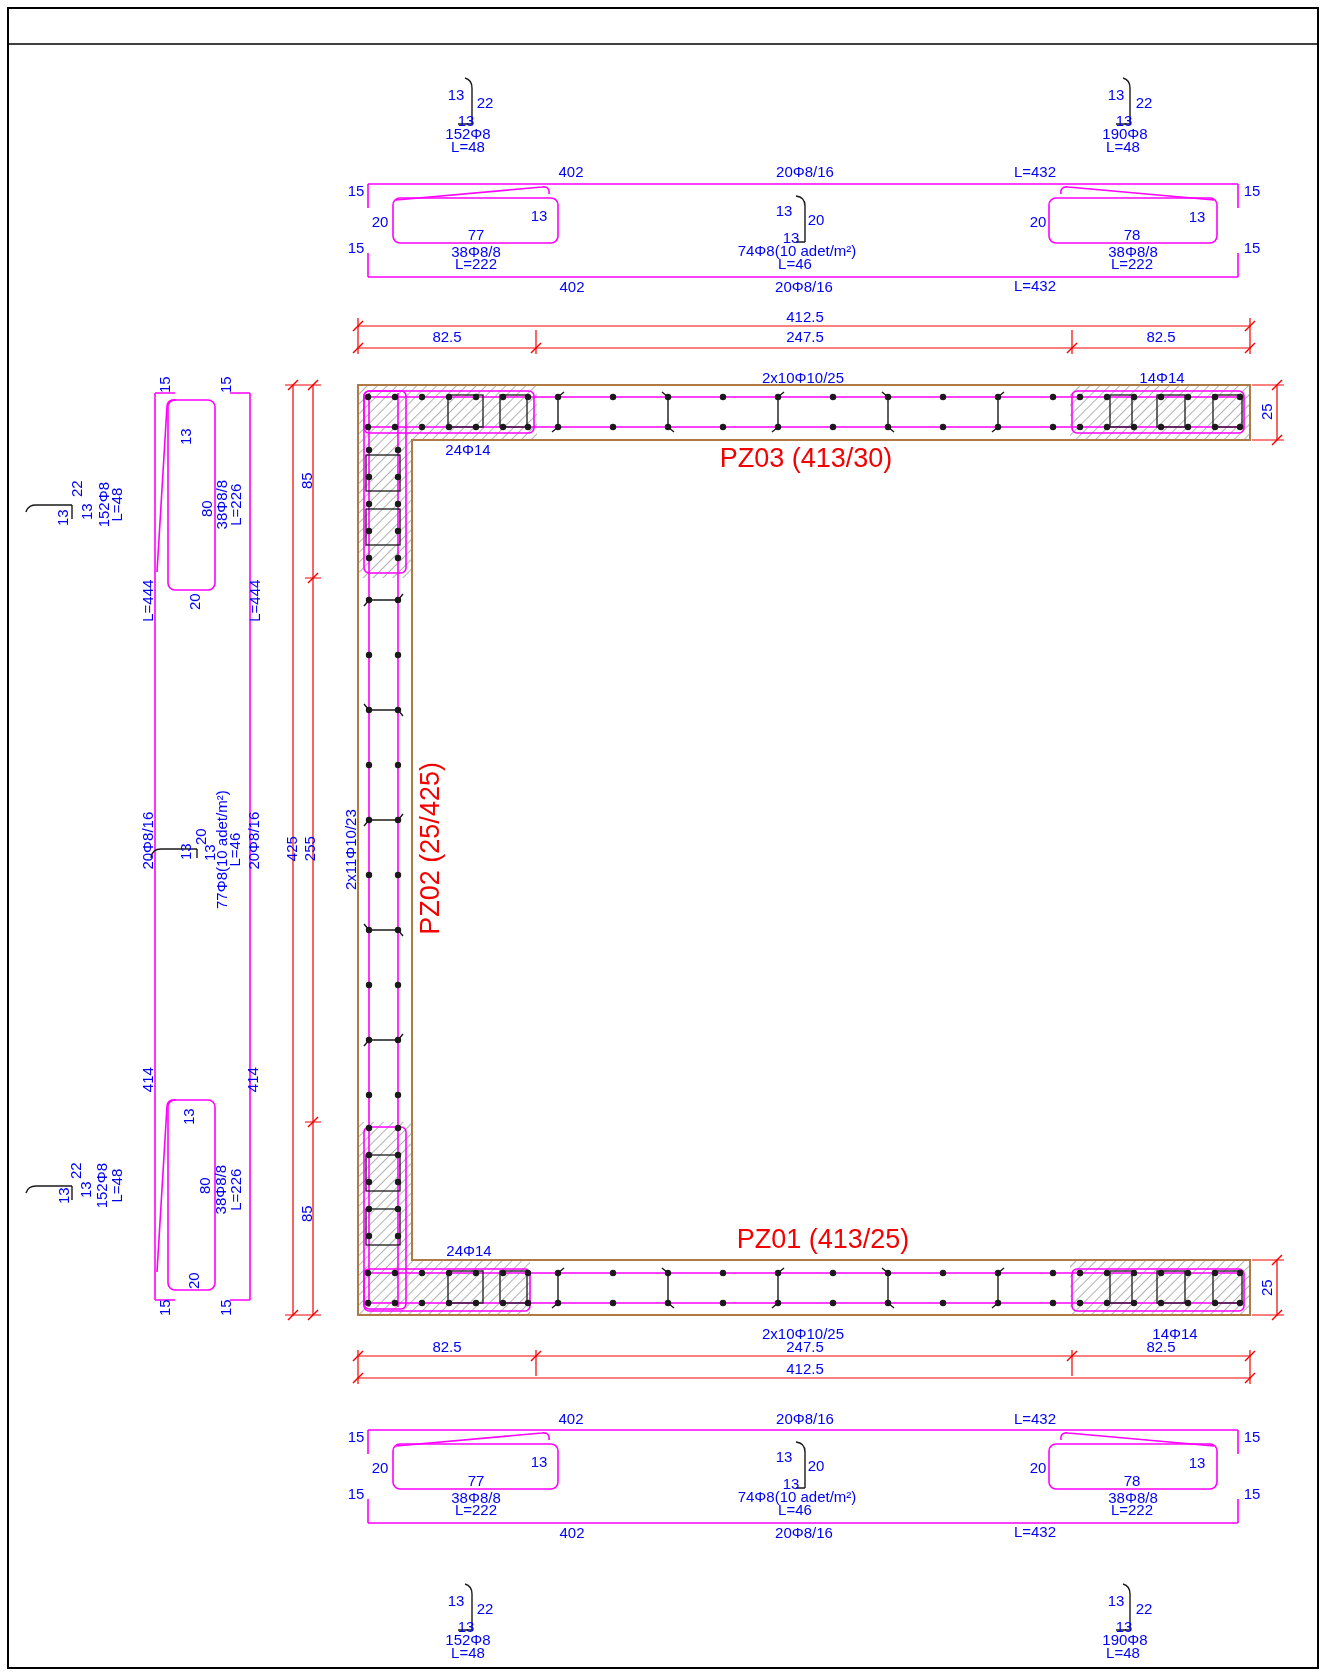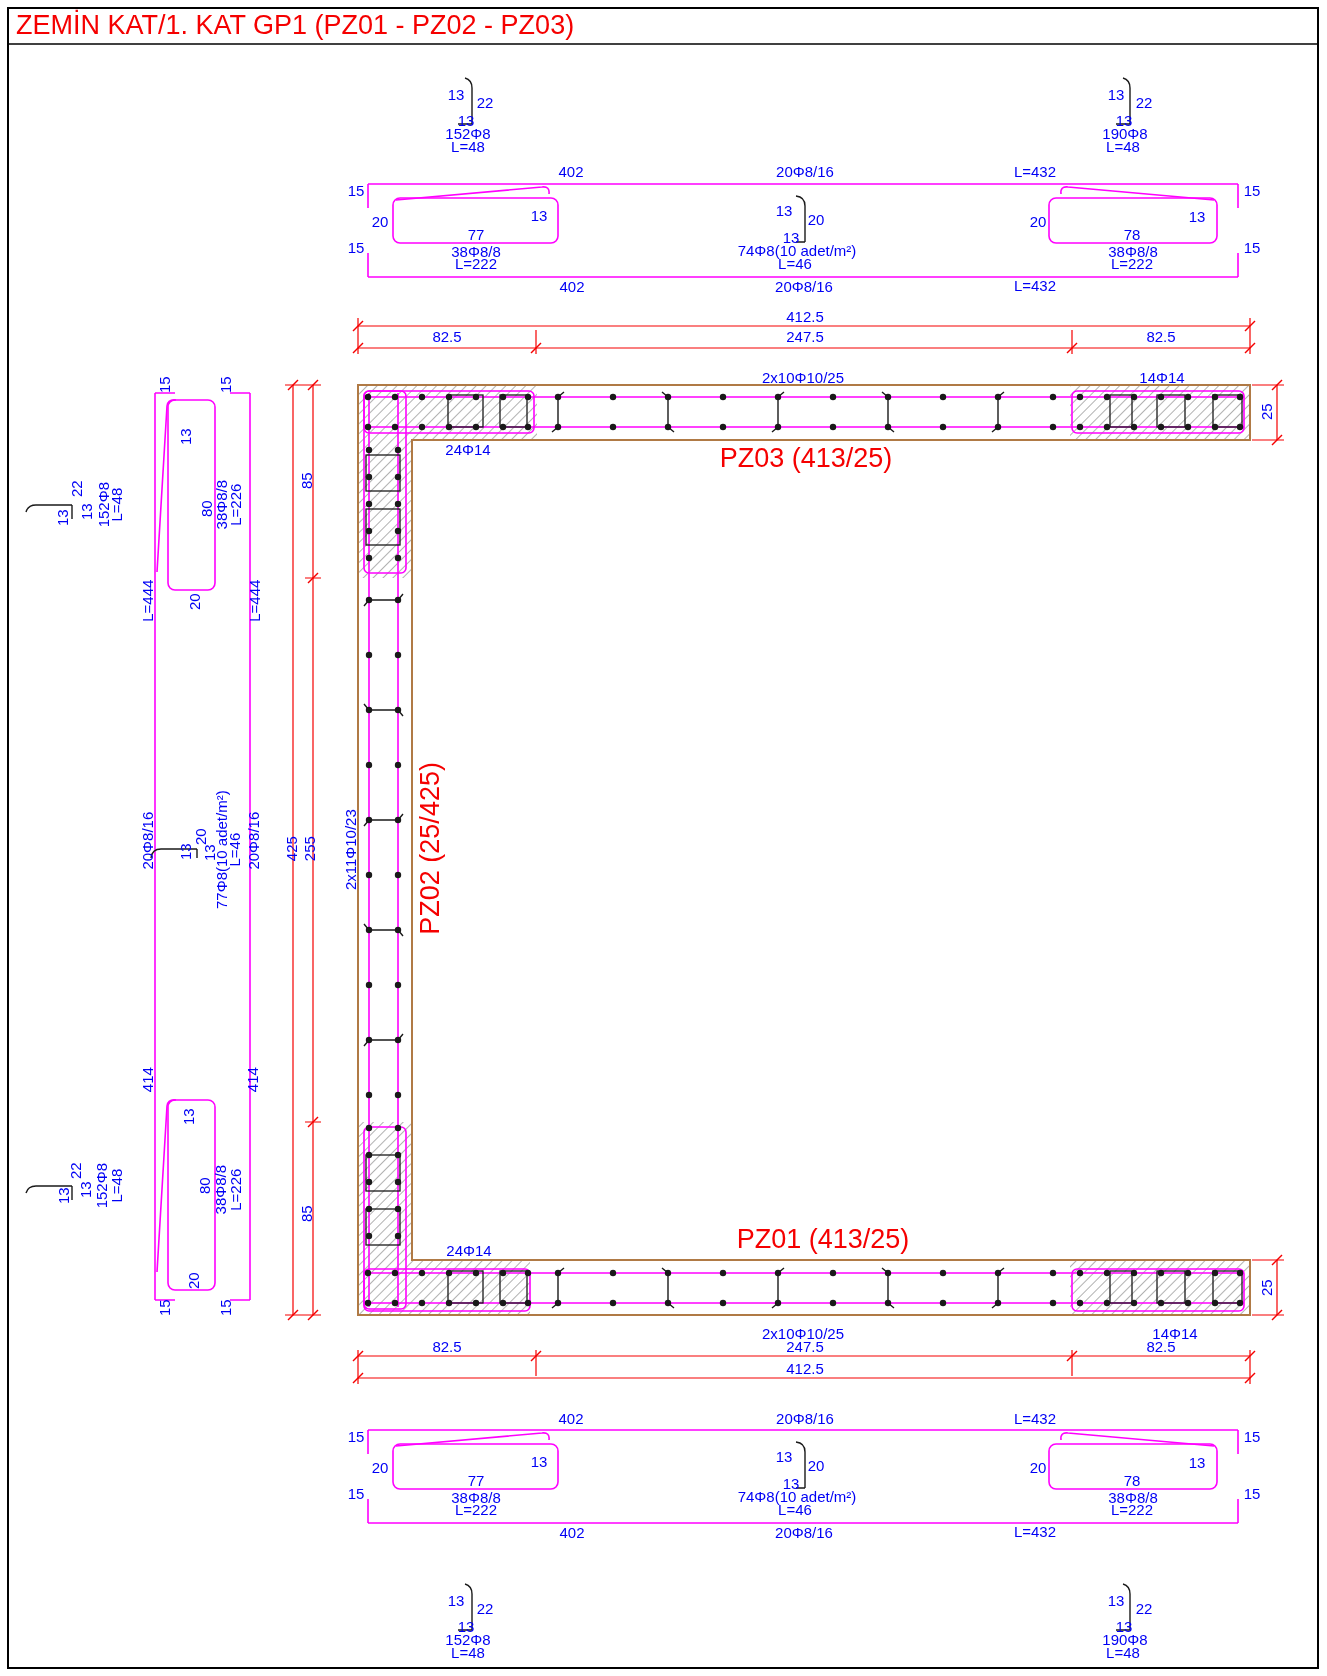--- a/index.html
+++ b/index.html
@@ -11,21 +11,20 @@
   .rot{transform:translate(-50%,-52%) rotate(-90deg);}
   .red{color:#f50000;}
   .big{font-size:27px;}
   .title{position:absolute;left:16px;top:10px;font:27px "Liberation Sans",sans-serif;
          color:#f50000;white-space:nowrap;z-index:6;}
 </style>
 </head>
 <body>
 
 <div id="stage">
-  <span class="title">ZEMİN KAT/1. KAT GP1 (PZ01 - PZ02 - PZ03)</span>
 
   <svg width="1327" height="1676" viewBox="0 0 1327 1676">
     <defs>
       <pattern id="hatch" width="7" height="7" patternUnits="userSpaceOnUse" patternTransform="rotate(45)">
         <line x1="0" y1="0" x2="0" y2="7" stroke="#3c3c3c" stroke-width="0.8"></line>
       </pattern>
     </defs>
 
     <g stroke="#000" fill="none">
       <rect x="8" y="8" width="1310" height="1660" stroke-width="2"></rect>
@@ -326,21 +325,21 @@
     <span class="lb" style="left: 572px; top: 287px;">402</span>
     <span class="lb" style="left: 804px; top: 287px;">20Φ8/16</span>
     <span class="lb" style="left: 1035px; top: 286px;">L=432</span>
     <span class="lb" style="left: 805px; top: 317px;">412.5</span>
     <span class="lb" style="left: 447px; top: 337px;">82.5</span>
     <span class="lb" style="left: 805px; top: 337px;">247.5</span>
     <span class="lb" style="left: 1161px; top: 337px;">82.5</span>
     <span class="lb" style="left: 803px; top: 378px;">2x10Φ10/25</span>
     <span class="lb" style="left: 1162px; top: 378px;">14Φ14</span>
     <span class="lb" style="left: 468px; top: 450px;">24Φ14</span>
-    <span class="lb red big" style="left: 806px; top: 459px;">PZ03 (413/25)</span>
+    <span class="lb red big" style="left: 806px; top: 459px;">PZ03 (413/30)</span>
     <span class="lb rot" style="left: 1266px; top: 412px;">25</span>
     <span class="lb rot" style="left: 350px; top: 850px;">2x11Φ10/23</span>
     <span class="lb rot red big" style="left: 430px; top: 849px;">PZ02 (25/425)</span>
     <span class="lb rot" style="left: 291px; top: 849px;">425</span>
     <span class="lb rot" style="left: 309px; top: 849px;">255</span>
     <span class="lb rot" style="left: 306px; top: 481px;">85</span>
     <span class="lb rot" style="left: 306px; top: 1214px;">85</span>
     <span class="lb" style="left: 469px; top: 1251px;">24Φ14</span>
     <span class="lb red big" style="left: 823px; top: 1240px;">PZ01 (413/25)</span>
     <span class="lb" style="left: 803px; top: 1334px;">2x10Φ10/25</span>

